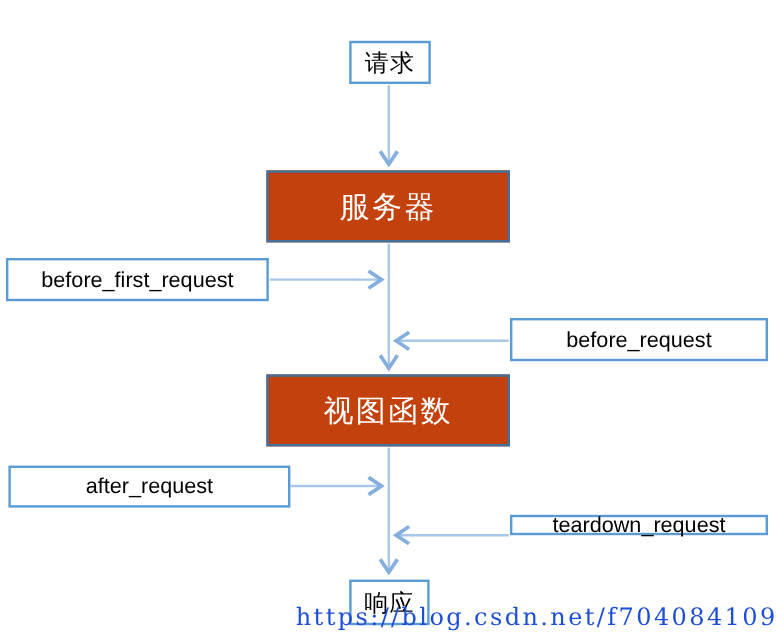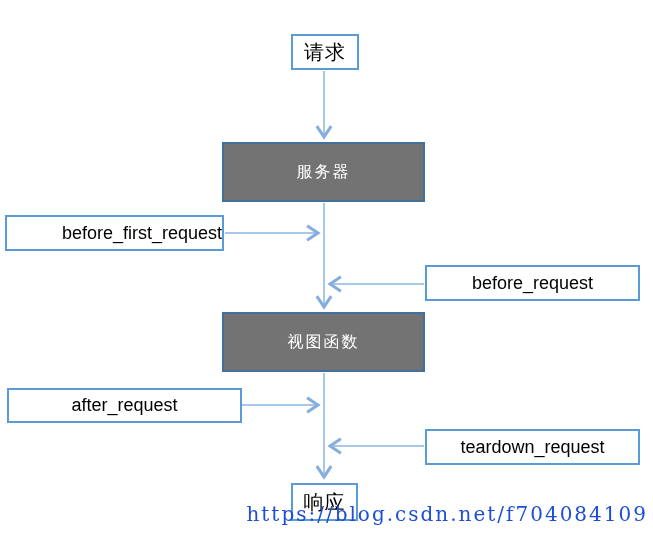--- a/index.html
+++ b/index.html
@@ -32,35 +32,35 @@
     font-family: Liberation Serif, serif;
     font-size: 20px;
     letter-spacing: 1px;
     align-items: center;
   }
   .node.en {
     font-family: "Liberation Sans", sans-serif;
     font-size: 18px;
   }
   .node.filled {
-    background: #737373;
+    background: #c2410c;
     border-color: #41719c;
     color: #ffffff;
     font-family: "DejaVu Serif", serif;
-    font-size: 16px;
+    font-size: 25px;
     letter-spacing: 2px;
   }
   
   #node-request            { left: 291px; top: 34px;  width: 68px;  height: 36px; }
   #node-server             { left: 222px; top: 142px; width: 203px; height: 60px; }
-  #node-before-first-req   { left: 5px;   top: 215px; width: 219px; height: 36px; justify-content: flex-end; }
+  #node-before-first-req   { left: 5px;   top: 215px; width: 219px; height: 36px; }
   #node-before-request     { left: 425px; top: 265px; width: 215px; height: 36px; }
   #node-view-function      { left: 222px; top: 312px; width: 203px; height: 60px; }
   #node-after-request      { left: 7px;   top: 388px; width: 235px; height: 35px; }
-  #node-teardown-request   { left: 425px; top: 429px; width: 215px; height: 36px; }
+  #node-teardown-request   { left: 425px; top: 429px; width: 215px; height: 17px; }
   #node-response           { left: 291px; top: 483px; width: 67px;  height: 38px; }
   .watermark {
     position: absolute;
     right: 5px;
     top: 502px;
     font-family: "DejaVu Serif", serif;
     font-size: 20px;
     letter-spacing: 2px;
     color: #1d4ed8;
     white-space: nowrap;

